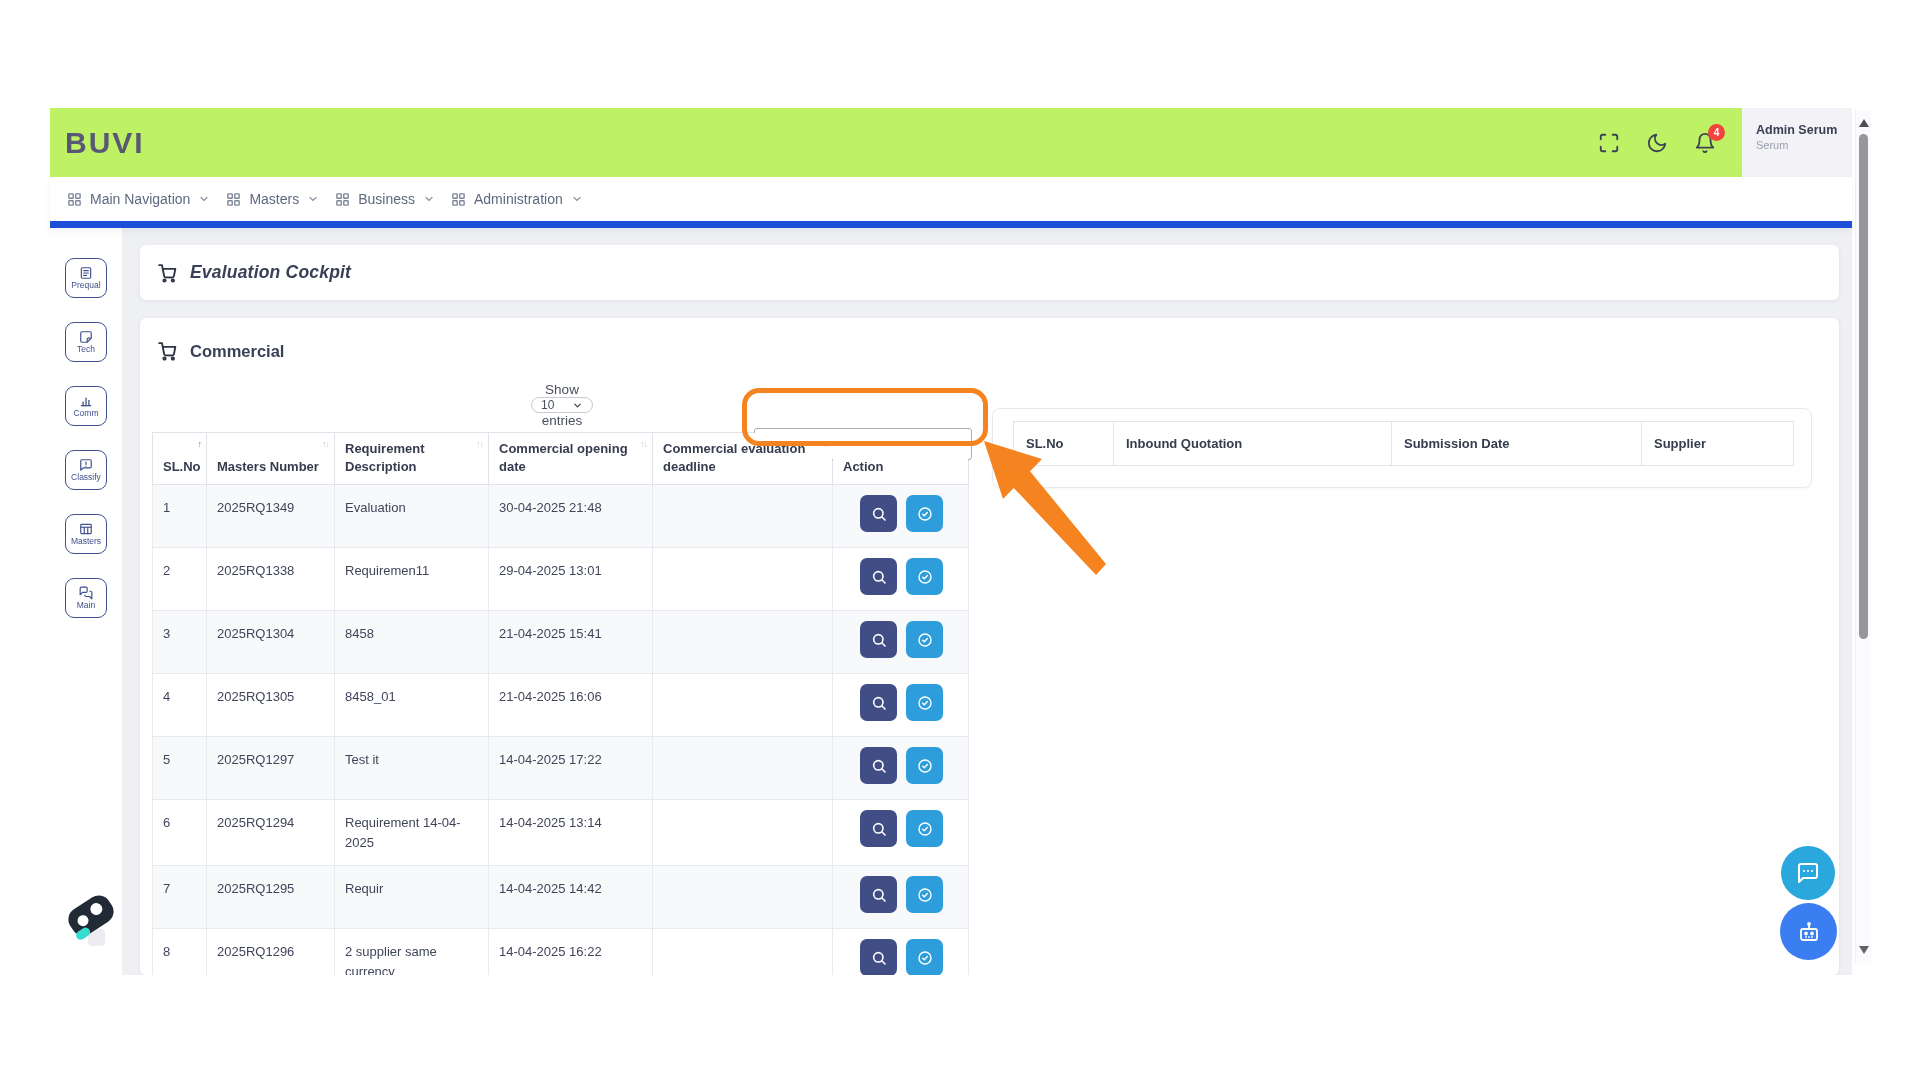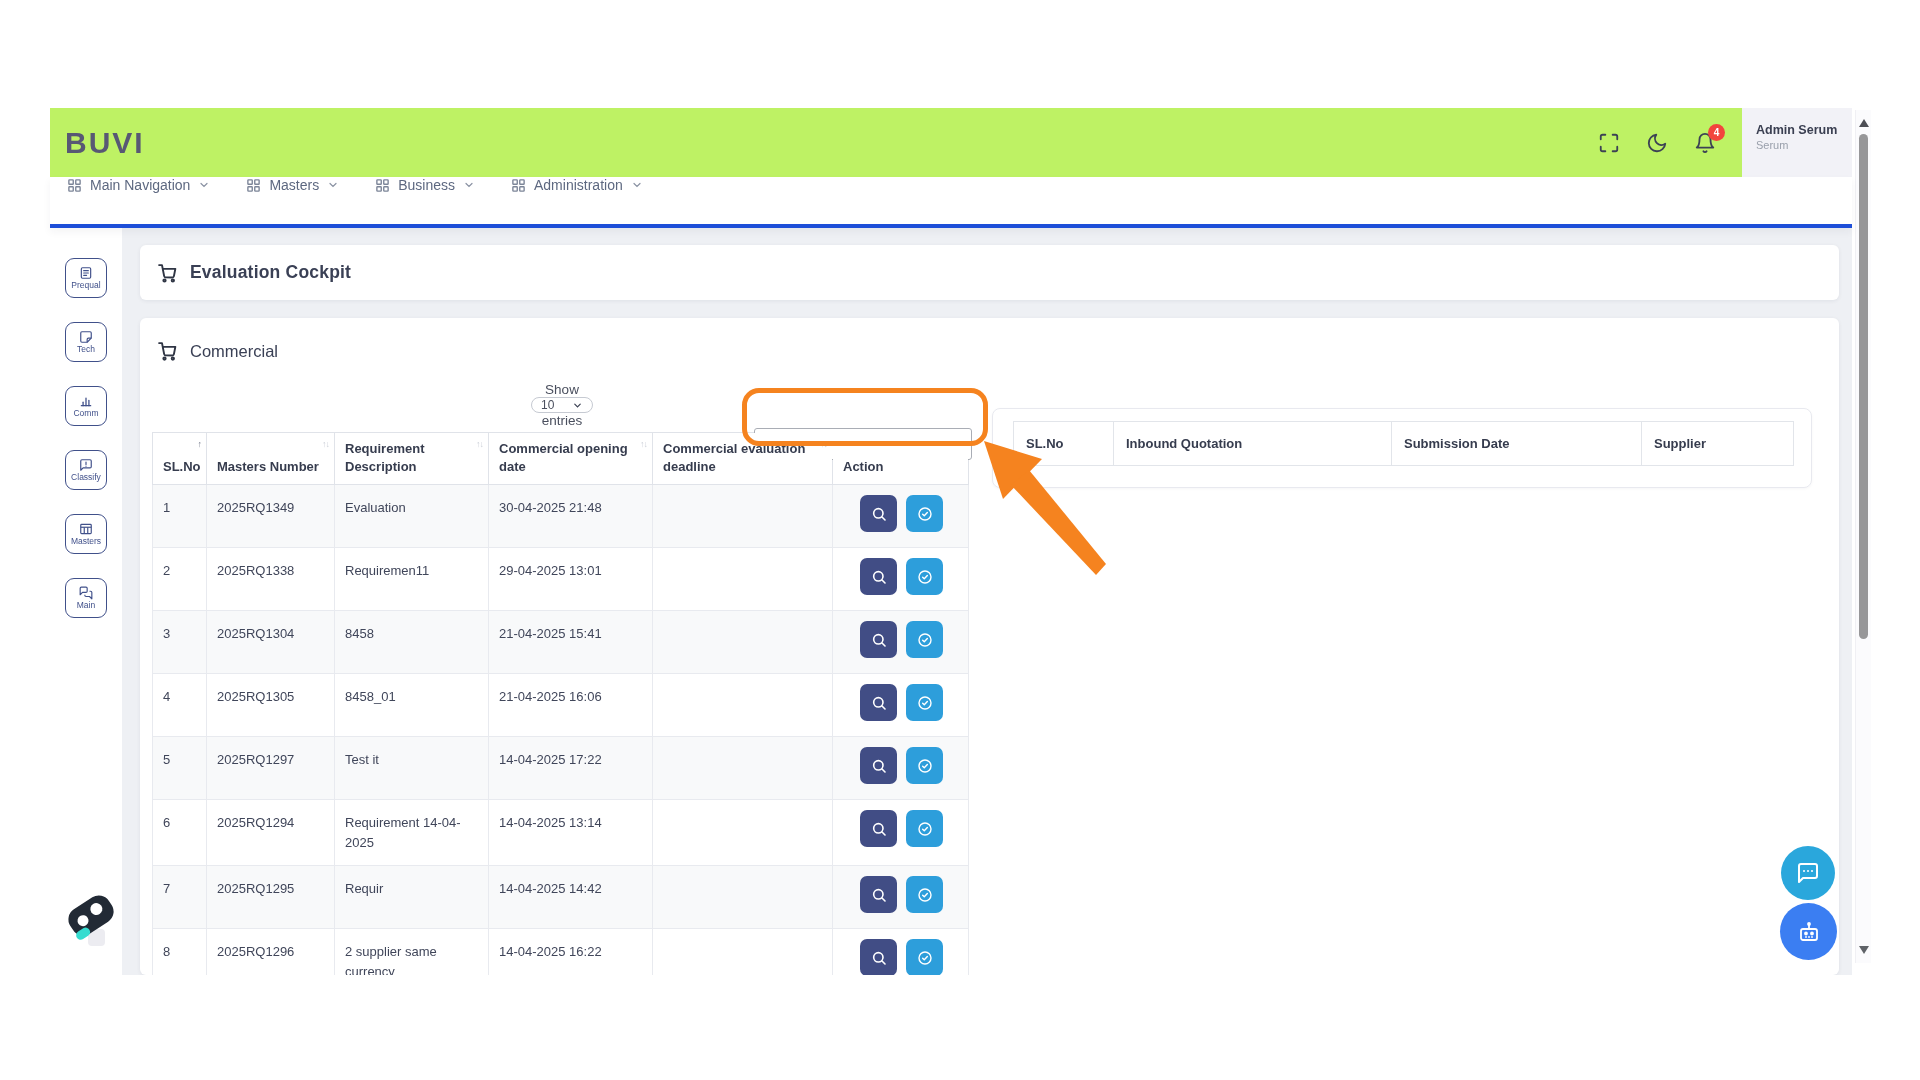--- a/index.html
+++ b/index.html
@@ -11,21 +11,21 @@
   .logo { font-size:30px; font-weight:700; letter-spacing:2px; color:#585874; }
   .header-icons { margin-left:auto; display:flex; align-items:center; gap:26px; color:#3c4254; }
   .hicon { width:22px; height:22px; cursor:pointer; position:relative; }
   .hicon svg { width:22px; height:22px; display:block; }
   .badge { position:absolute; top:-8px; right:-9px; min-width:17px; height:17px; border-radius:50%; background:#f2453d; color:#fff; font-size:10px; font-weight:700; display:flex; align-items:center; justify-content:center; }
   .user-box { margin-left:26px; width:110px; height:69px; background:#f2f2f7; padding:15px 0 0 14px; }
   .user-name { font-size:12.5px; font-weight:700; color:#3a3f51; }
   .user-role { font-size:11px; color:#9aa0ac; margin-top:2px; }
 
   
-  .nav-bar { height:51px; display:flex; align-items:flex-start; gap:36px; padding-left:17px; background:#fff; border-bottom:4px solid #1d4ed8; box-shadow:0 4px 8px rgba(30,40,60,.05); z-index:3; }
+  .nav-bar { height:51px; display:flex; align-items:center; gap:16px; padding-left:17px; background:#fff; border-bottom:7px solid #1d4ed8; box-shadow:0 4px 8px rgba(30,40,60,.05); z-index:3; }
   .nav-item { display:flex; align-items:center; gap:8px; cursor:pointer; }
   .nav-item svg.grid { width:15px; height:15px; color:#7c8598; }
   .nav-label { font-size:14px; color:#5d6880; }
   .nav-item svg.chev { width:12px; height:12px; color:#8a92a3; }
 
   
   .app-body { flex:1; display:flex; overflow:hidden; background:#eef0f4; }
   .left-rail { width:72px; background:#fff; position:relative; display:flex; flex-direction:column; align-items:center; padding-top:30px; gap:24px; flex-shrink:0; }
   .side-btn { width:42px; height:40px; border:1.5px solid #40508a; border-radius:9px; background:#fff; color:#40508a; display:flex; flex-direction:column; align-items:center; justify-content:center; gap:1px; cursor:pointer; }
   .side-btn svg { width:14px; height:14px; }
@@ -34,28 +34,28 @@
   
   .mascot { position:absolute; left:18px; bottom:22px; width:58px; height:58px; }
   .mascot .tail { position:absolute; left:20px; top:34px; width:17px; height:17px; background:#ececf1; border-radius:4px; }
   .mascot .headcap { position:absolute; left:0; top:6px; width:46px; height:29px; background:#222a35; border-radius:12px; transform:rotate(-33deg); }
   .mascot .eye1 { position:absolute; left:8px; top:9px; width:11px; height:11px; border-radius:50%; background:#fff; }
   .mascot .eye2 { position:absolute; left:25px; top:6px; width:12px; height:12px; border-radius:50%; background:#fff; }
   .mascot .visor { position:absolute; left:-1px; bottom:-1px; width:15px; height:9px; border-radius:8px; background:#35dcd0; }
 
   .content { flex:1; position:relative; padding:17px 13px 0 18px; overflow:hidden; }
   .card { background:#fff; border-radius:6px; box-shadow:0 1px 4px rgba(21,34,50,.07); }
-  .title-card { height:55px; display:flex; align-items:center; gap:13px; padding:0 17px; margin-bottom:18px; }
+  .title-card { height:55px; display:flex; align-items:center; gap:13px; padding:0 17px; margin-bottom:18px;font-style:italic; }
   .cart-icon { width:20px; height:20px; color:#2f3544; }
   .cart-icon svg { width:20px; height:20px; }
   .page-title { font-size:17.5px; font-weight:700; color:#3a4055; letter-spacing:.2px; }
 
   .main-card { position:relative; height:657px; padding:0 12px; overflow:hidden; }
   .section-head { display:flex; align-items:center; gap:13px; padding:23px 5px 0 5px; }
-  .section-title { font-size:16.5px; font-weight:400; color:#3a4055; }
+  .section-title { font-size:16.5px; font-weight:700; color:#3a4055; }
 
   
   .controls-row { margin-top:21px; width:820px; height:34px; display:flex; align-items:center; position:relative;flex-direction:column; }
   .ctl-label { font-size:13.5px; color:#4a4f5e; }
   .page-size { width:62px; height:30px; margin:0 10px; border:1px solid #c6cad2; border-radius:13px; display:flex; align-items:center; padding:0 9px; justify-content:space-between; font-size:12px; color:#4a4f5e; background:#fff; cursor:pointer; }
   .page-size svg { width:11px; height:11px; color:#3c4254; }
   .search-group { margin-left:auto; display:flex; align-items:center; gap:7px; }
   .search-input { width:218px; height:32px; border:1px solid #a9adb5; border-radius:3px; outline:none; font-size:13px; padding:0 8px; font-family:"Liberation Sans",sans-serif; }
 
   

